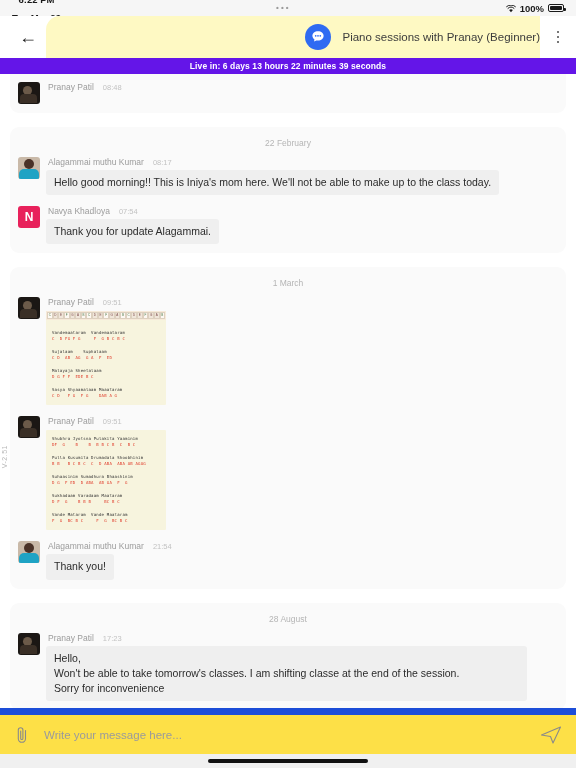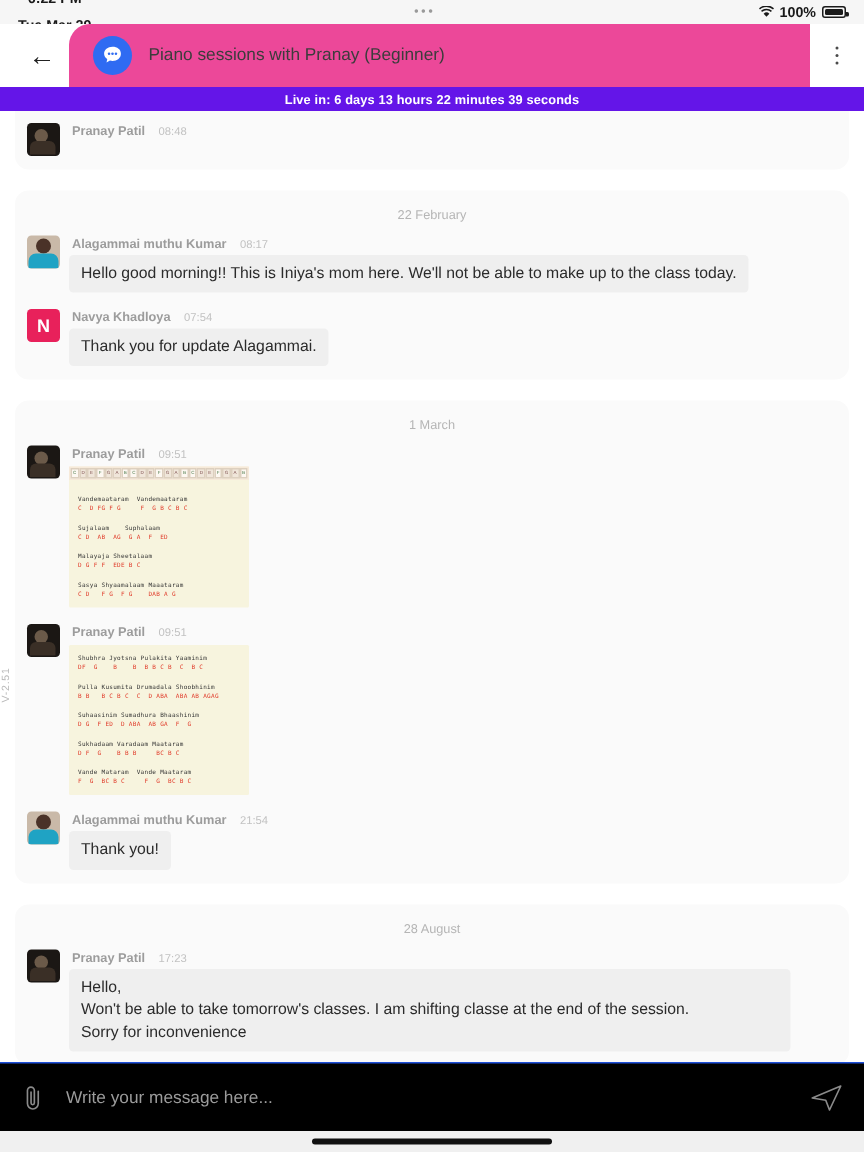--- a/index.html
+++ b/index.html
@@ -45,26 +45,27 @@
     display: flex; align-items: stretch;
     position: relative;
   }
   .back-btn {
     width: 56px; background: #ffffff;
     display: flex; align-items: center; justify-content: center;
     cursor: pointer;
   }
   .back-arrow { font-size: 18px; color: #222; line-height: 1; }
   .title-wrap {
-    flex: 1; background: #ec4899;
+    flex: 1; background: #fef9c3;
     display: flex; align-items: center; gap: 11px;
     padding-left: 4px;
     border-top-left-radius: 14px;
     margin-left: -10px;
     padding-left: 16px;
+    justify-content: flex-end;
   }
   .app-icon {
     width: 26px; height: 26px; border-radius: 50%;
     background: #2f6bf2;
     display: flex; align-items: center; justify-content: center;
     flex: 0 0 26px;
   }
   .app-title { font-size: 11.5px; color: #3c3c3c; }
   .kebab {
     width: 36px; background: #ffffff;
@@ -136,21 +137,21 @@
     border-radius:5px 5px 0 0; background:#1fa3c4;
   }
   .av-navya {
     background: #e8215b; color: #fff;
     display: flex; align-items: center; justify-content: center;
     font-size: 12px; font-weight: 700;
   }
 
   .msg-body { flex: 1; min-width: 0; }
   .meta { display: flex; align-items: baseline; gap: 9px; padding: 1px 0 3px 2px; }
-  .sender { font-size: 8.5px; font-weight: 700; color: #9c9c9c; text-align: right; }
+  .sender { font-size: 8.5px; font-weight: 400; color: #9c9c9c; text-align: right; }
   .time { font-size: 7.5px; color: #c2c2c2; }
 
   .bubble {
     display: inline-block;
     background: #efefef;
     border-radius: 3px;
     padding: 5px 8px;
     font-size: 10.5px; color: #2b2b2b;
     line-height: 1.45;
     max-width: 96%;
@@ -193,22 +194,22 @@
   }
   .notes {
     font-family: "DejaVu Sans Mono", monospace;
     font-size: 4px; line-height: 1.5; letter-spacing: .2px;
     color: #e03b2a; white-space: pre;
   }
 
   
   .composer {
     flex: 0 0 46px; height: 46px;
-    background: #000000;
-    border-top: 1px solid #1d4ed8;
+    background: #fde047;
+    border-top: 7px solid #1d4ed8;
     display: flex; align-items: center;
     padding: 0 14px;
     gap: 14px;
   }
   .clip { width: 16px; height: 20px; flex: 0 0 16px; cursor: pointer; }
   .msg-input {
     flex: 1; border: none; background: transparent; outline: none;
     font-family: "Liberation Sans", sans-serif;
     font-size: 11.5px; color: #7d7d7d;
   }

